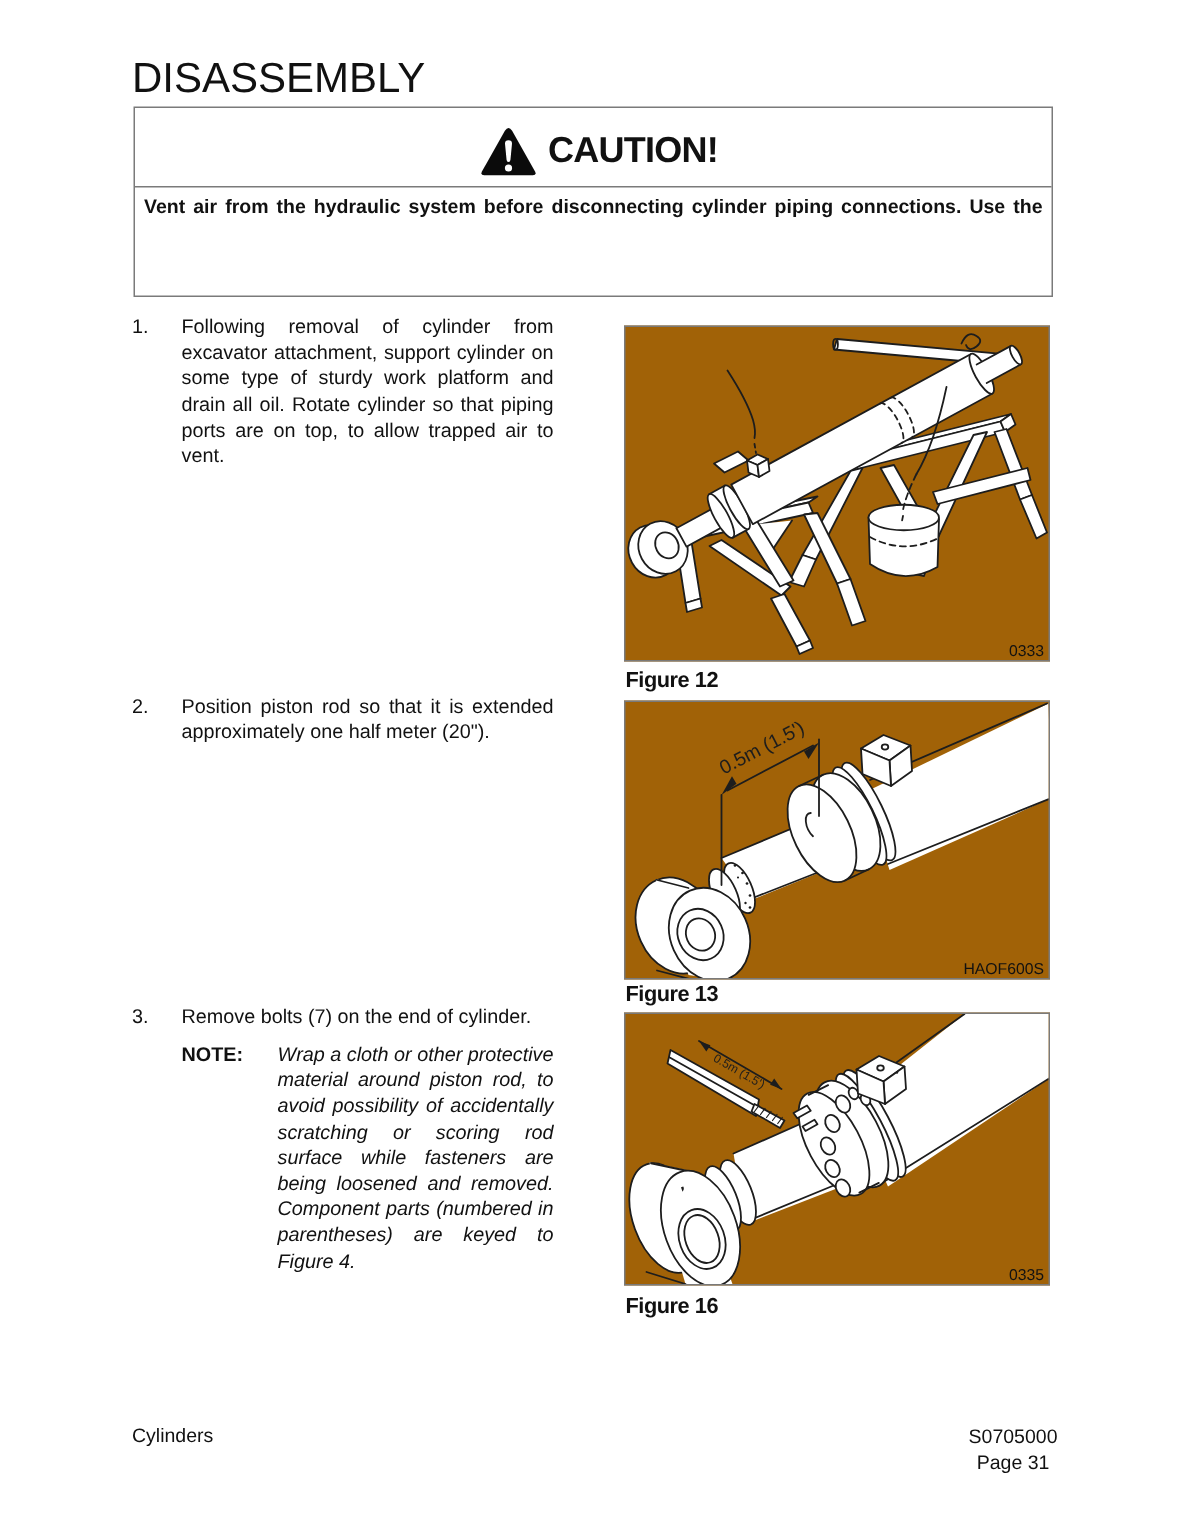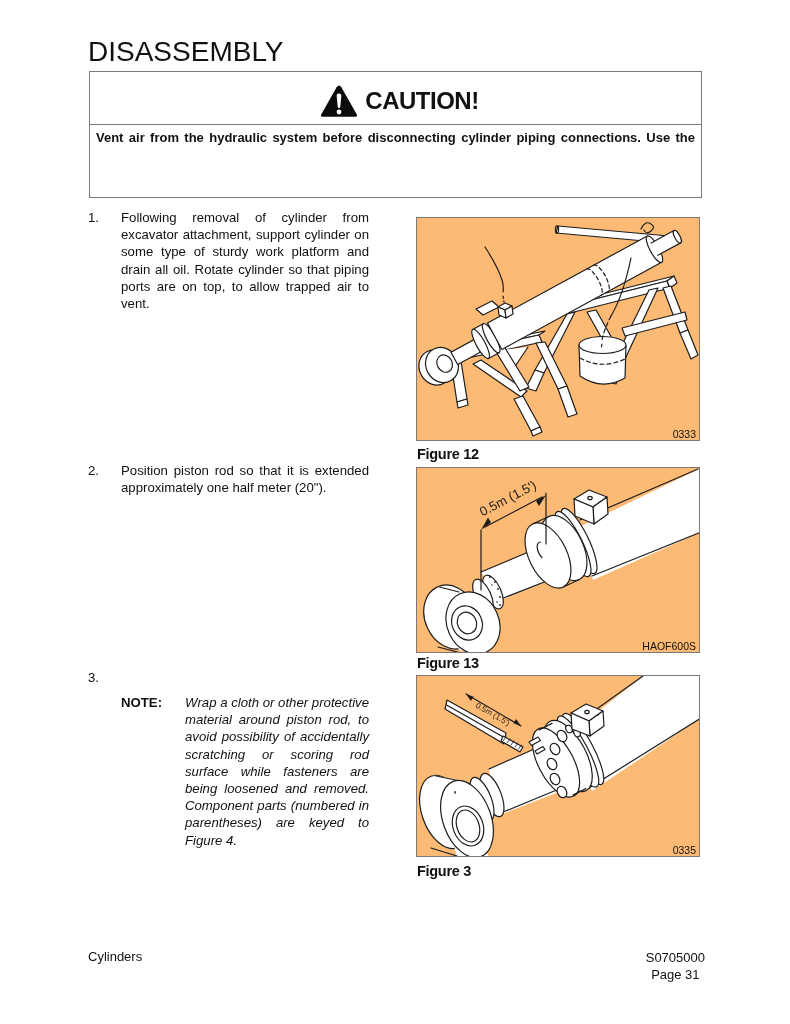--- a/index.html
+++ b/index.html
@@ -11,21 +11,21 @@
 #chead .ct{font-size:24px;font-weight:bold;margin-left:7px;letter-spacing:-0.5px;position:relative;top:2.5px;}
 #cbody{padding:4px 6px 12px 6px;font-size:13px;font-weight:bold;line-height:17.2px;}
 .jl{text-align:justify;text-align-last:justify;}
 .jle{text-align:justify;}
 .item{left:88px;width:281px;font-size:13.2px;line-height:17.2px;}
 .inum{position:absolute;left:0;top:0;}
 .itxt{margin-left:33px;}
 .note{left:121px;width:248px;font-size:13.2px;line-height:17.2px;}
 .nlab{position:absolute;left:0;top:0;font-weight:bold;}
 .ntxt{margin-left:64px;font-style:italic;}
-.fig{left:416px;width:282px;border:1.5px solid #7a7a7a;background:#fdba74;}
+.fig{left:416px;width:282px;border:1.5px solid #7a7a7a;background:#a16207;}
 .fcap{left:417px;font-size:14.5px;font-weight:bold;letter-spacing:-0.3px;}
 .flab{position:absolute;right:3px;bottom:0px;font-size:10.5px;}
 #f12{top:217px;height:222px;}
 #f13{top:467px;height:184px;}
 #f14{top:675px;height:180px;}
 #footL{left:88px;top:949px;font-size:13px;}
 #footR{right:85px;top:949px;font-size:13px;text-align:center;line-height:17.3px;}
 svg{display:block;}
 </style>
 </head>
@@ -61,20 +61,23 @@
 <div class="abs item" id="it2" style="top:462px;">
   <span class="inum">2.</span>
   <div class="itxt">
     <div class="jl">Position piston rod so that it is extended</div>
     <div class="jle">approximately one half meter (20").</div>
   </div>
 </div>
 
 <div class="abs item" id="it3" style="top:669px;">
   <span class="inum">3.</span>
+  <div class="itxt">
+    <div class="jle">Remove bolts (7) on the end of cylinder.</div>
+  </div>
 </div>
 
 <div class="abs note" id="note" style="top:694px;">
   <span class="nlab">NOTE:</span>
   <div class="ntxt">
     <div class="jl">Wrap a cloth or other protective</div>
     <div class="jl">material around piston rod, to</div>
     <div class="jl">avoid possibility of accidentally</div>
     <div class="jl">scratching or scoring rod</div>
     <div class="jl">surface while fasteners are</div>
@@ -282,16 +285,16 @@
     <polygon points="154,37 169,28 186,35 172,45" fill="#fff"></polygon>
     <polygon points="172,45 186,35 187,50 173,60" fill="#fff"></polygon>
     <polygon points="154,37 172,45 173,60 155,53" fill="#fff"></polygon>
     <ellipse cx="170" cy="36" rx="2.2" ry="1.7"></ellipse>
     <circle cx="181" cy="39" r="0.8" fill="#1d1d1d" stroke="none"></circle>
   </g>
 </svg>
   <div class="flab">0335</div>
 </div>
 
-<div class="abs fcap" style="top:863px;">Figure 3</div>
+<div class="abs fcap" style="top:863px;">Figure 16</div>
 
 <div class="abs" id="footL">Cylinders</div>
 <div class="abs" id="footR">S0705000<br>Page 31</div>
 
 </body></html>

